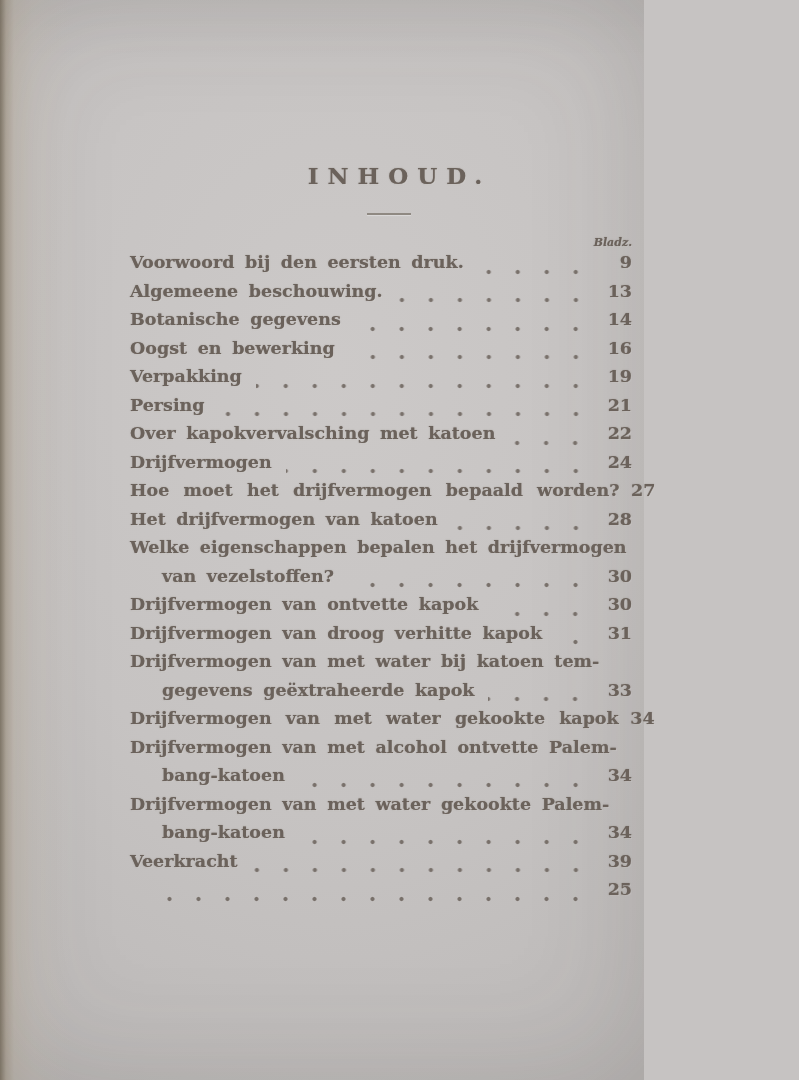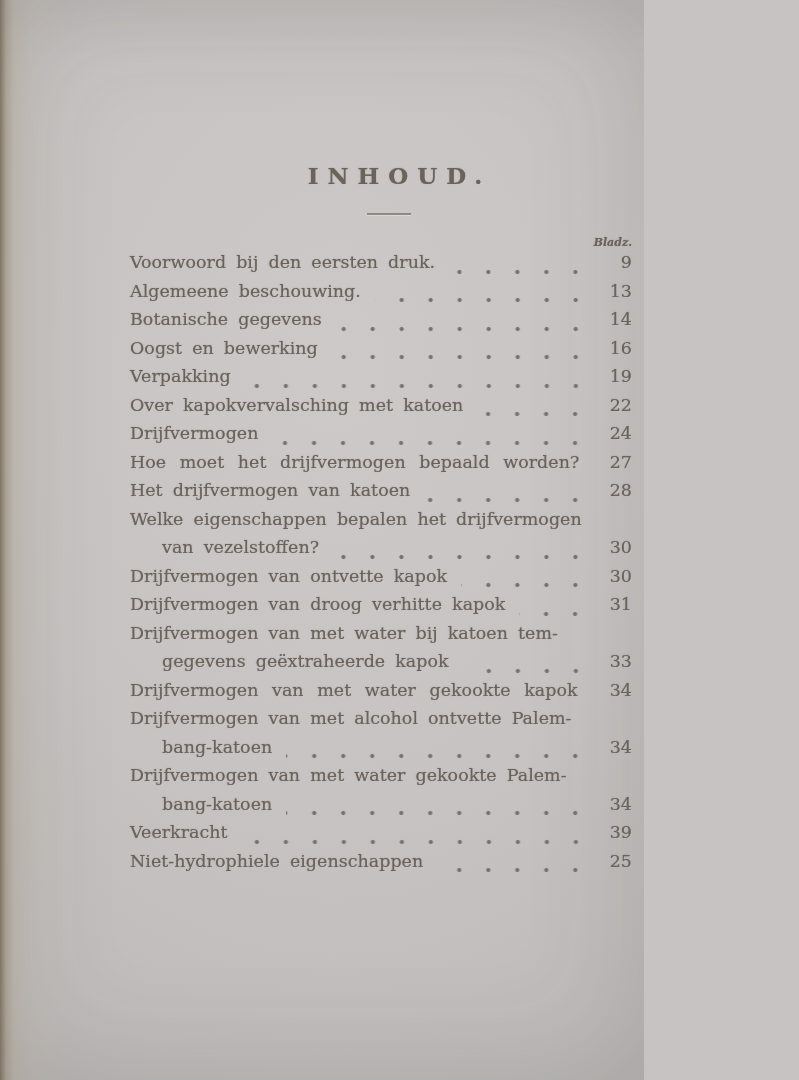--- a/index.html
+++ b/index.html
@@ -33,32 +33,32 @@
   .colhead{
     position:absolute;top:236px;left:130px;width:502px;
     text-align:right;font-style:italic;font-weight:bold;font-size:11px;
   }
   .toc{
     position:absolute;top:252px;left:130px;width:502px;
     display:flex;flex-direction:column;
   }
   .row{
     display:flex;align-items:baseline;height:28.5px;
-    font-size:17.5px;font-weight:normal;word-spacing:4.5px;white-space:nowrap;
+    font-size:17.5px;font-weight:bold;word-spacing:4.5px;white-space:nowrap;
   }
   .row .lbl{flex:0 0 auto;}
   .row.indent .lbl{padding-left:32px;}
   .dots{
     flex:1 1 auto;min-width:0;height:12px;align-self:flex-end;
     margin:0 6px 3px 14px;
     background-image:radial-gradient(circle at 50% 50%, rgba(107,98,91,.85) 1.5px, rgba(107,98,91,0) 2.6px);
     background-size:29px 12px;background-repeat:repeat-x;background-position:right center;
   }
   .pg{flex:0 0 36px;text-align:right;}
-  .row.fill{word-spacing:8px;gap:6px;}
+  .row.fill{word-spacing:8px;}
   .row.fill .pg{margin-left:auto;}
 </style>
 </head>
 <body>
 
 <div class="photo">
 
   <div class="title ink">INHOUD.</div>
   <div class="rule"></div>
   <div class="colhead ink">Bladz.</div>
@@ -89,20 +89,25 @@
       <span class="dots"></span>
       <span class="pg">16</span>
     </div>
 
     <div class="row ink">
       <span class="lbl">Verpakking</span>
       <span class="dots"></span>
       <span class="pg">19</span>
     </div>
 
+    <div class="row ink">
+      <span class="lbl">Persing</span>
+      <span class="dots"></span>
+      <span class="pg">21</span>
+    </div>
 
     <div class="row ink">
       <span class="lbl">Over kapokvervalsching met katoen</span>
       <span class="dots"></span>
       <span class="pg">22</span>
     </div>
 
     <div class="row ink">
       <span class="lbl">Drijfvermogen</span>
       <span class="dots"></span>
@@ -187,19 +192,18 @@
       <span class="pg">34</span>
     </div>
 
     <div class="row ink">
       <span class="lbl">Veerkracht</span>
       <span class="dots"></span>
       <span class="pg">39</span>
     </div>
 
     <div class="row ink">
-      <span class="lbl">Niet-hydrophiele eigenschappen</span>
       <span class="dots"></span>
       <span class="pg">25</span>
     </div>
 
   </div>
 </div>
 
 </body></html>

